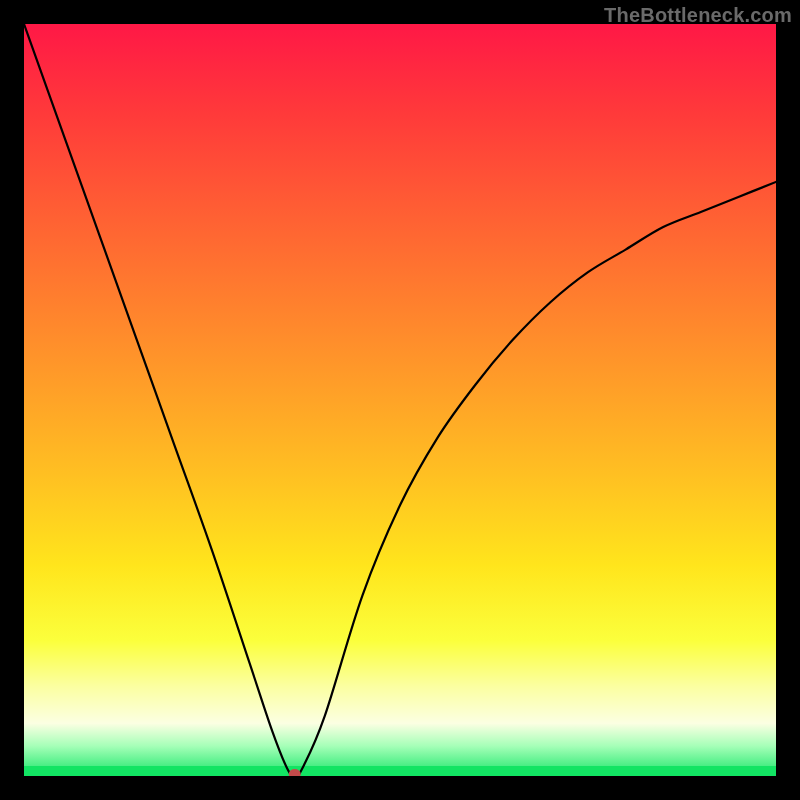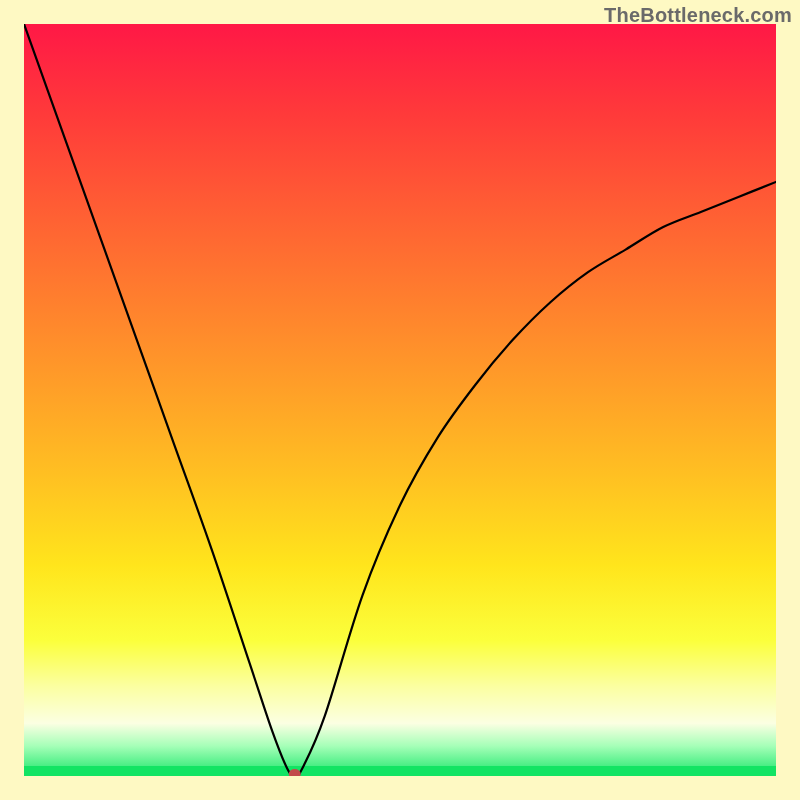--- a/index.html
+++ b/index.html
@@ -7,21 +7,21 @@
     padding: 0;
     width: 800px;
     height: 800px;
     overflow: hidden;
     font-family: Arial, Helvetica, sans-serif;
   }
   .wrap {
     position: relative;
     width: 800px;
     height: 800px;
-    background: #fef9c3;
+    background: #000000;
   }
   .plot-area {
     position: absolute;
     left: 24px;
     top: 24px;
     width: 752px;
     height: 752px;
     overflow: hidden;
   }
   .grad {

